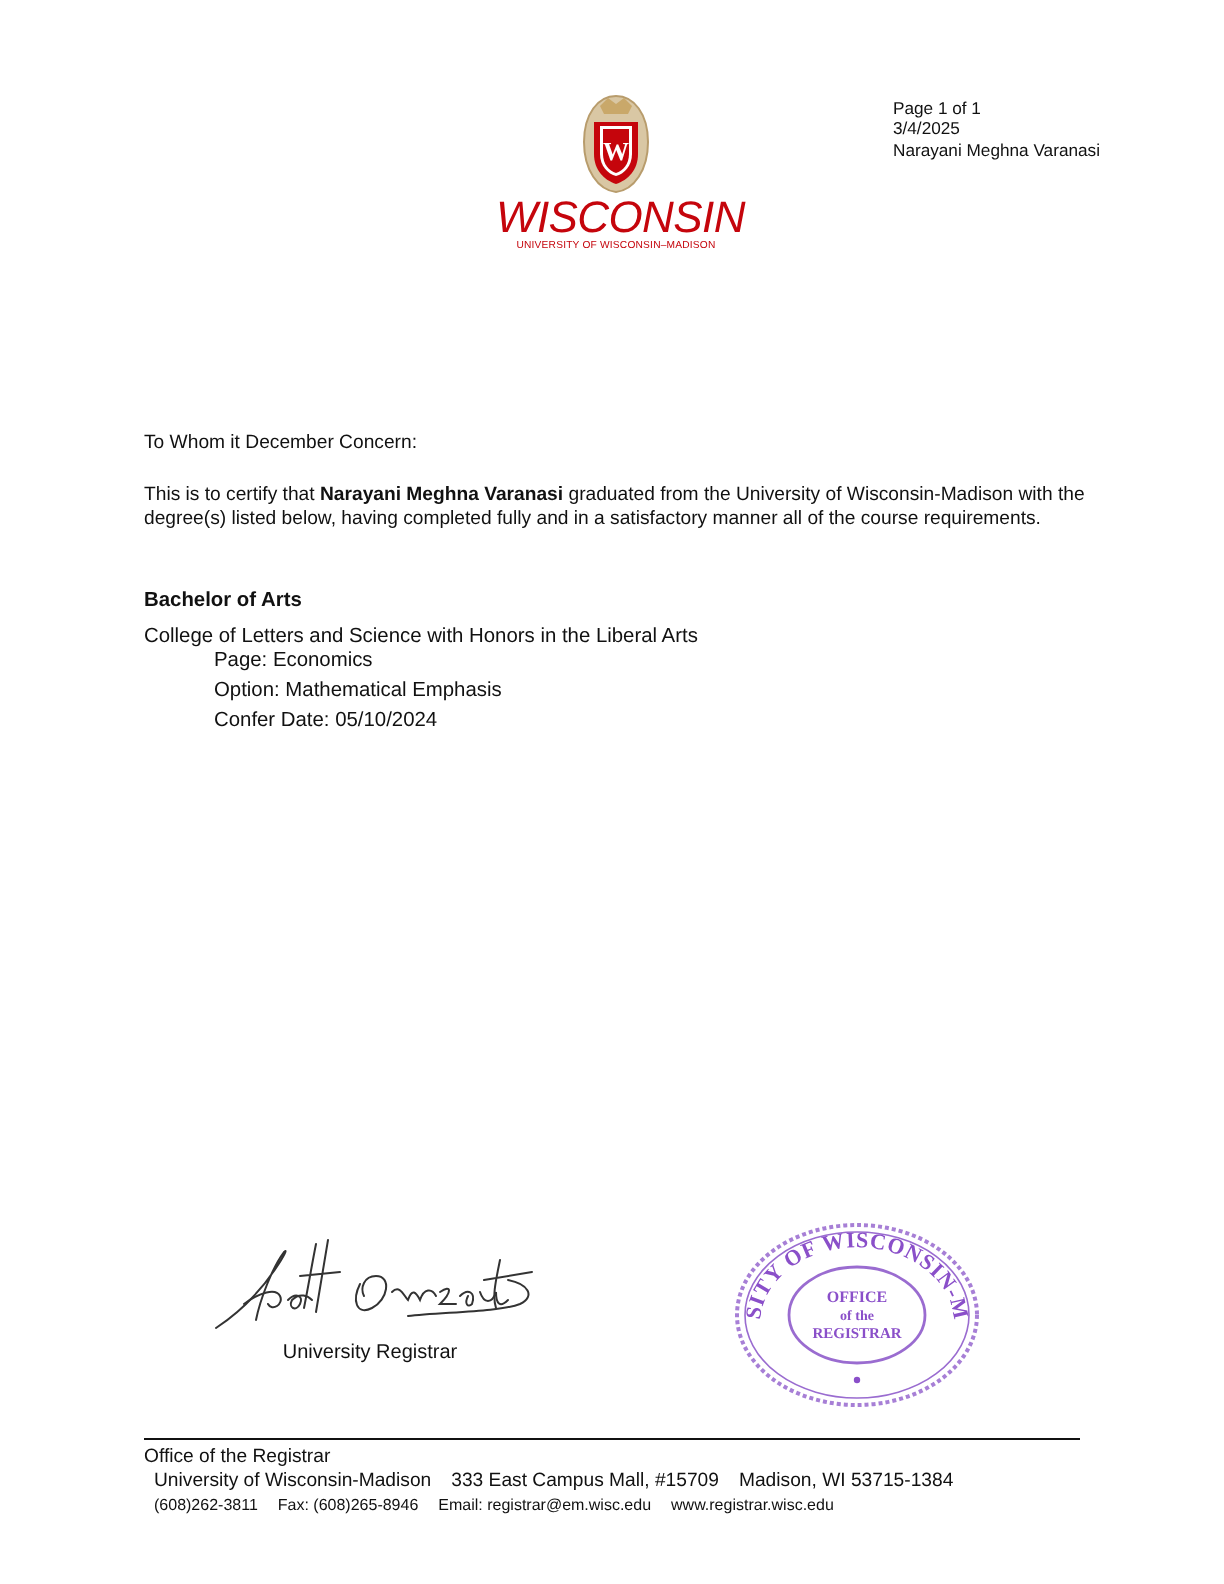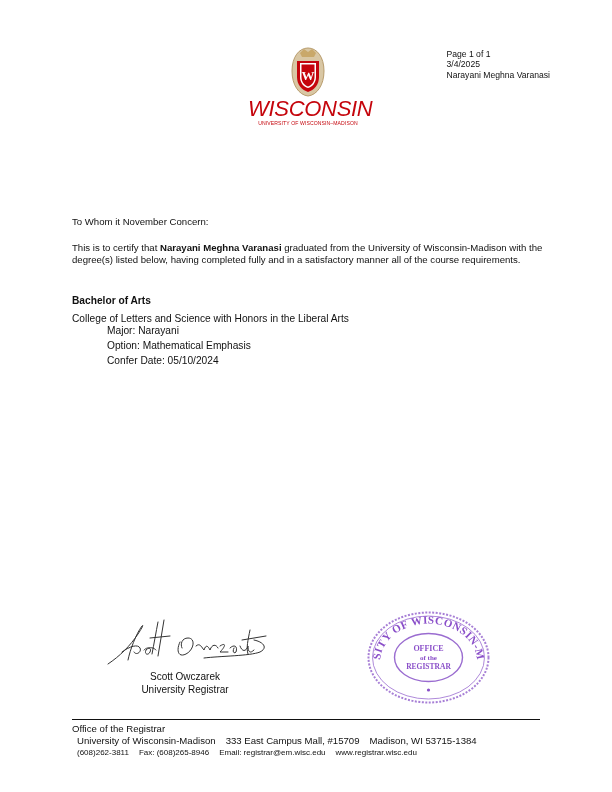--- a/index.html
+++ b/index.html
@@ -41,50 +41,49 @@
     <path d="M10 6 L14 2 L18 5 L22 2 L26 6 L24 10 L12 10 Z" fill="#c9a86a"></path>
     <path d="M7 14 L29 14 L29 30 C29 38 24 43 18 45 C12 43 7 38 7 30 Z" fill="#c5050c"></path>
     <path d="M10 16 L26 16 L26 30 C26 36 22 40 18 41 C14 40 10 36 10 30 Z" fill="#fff"></path>
     <path d="M11.5 17.5 L24.5 17.5 L24.5 30 C24.5 35 21.5 38.5 18 39.5 C14.5 38.5 11.5 35 11.5 30 Z" fill="#c5050c"></path>
     <text x="18" y="33" text-anchor="middle" font-family="Liberation Serif, serif" font-size="13" font-weight="bold" fill="#fff">W</text>
   </svg>
   <div class="wordmark">WISCONSIN</div>
   <div class="sub">UNIVERSITY OF WISCONSIN–MADISON</div>
 </div>
 
-<div class="abs body-text greet">To Whom it November Concern:</div>
+<div class="abs body-text greet">To Whom it December Concern:</div>
 
 <div class="abs body-text para">
   <span>This is to certify that </span><b>Narayani Meghna Varanasi</b><span> graduated from the University of Wisconsin-Madison with the degree(s) listed below, having completed fully and in a satisfactory manner all of the course requirements.</span>
 </div>
 
 <div class="abs deg">Bachelor of Arts</div>
 <div class="abs college">College of Letters and Science with Honors in the Liberal Arts</div>
-<div class="abs indent" style="top:325px;">Major: Narayani</div>
+<div class="abs indent" style="top:325px;">Page: Economics</div>
 <div class="abs indent" style="top:340px;">Option: Mathematical Emphasis</div>
 <div class="abs indent" style="top:355px;">Confer Date: 05/10/2024</div>
 
 <svg class="abs sig" width="170" height="58" viewBox="0 0 170 58">
   <g fill="none" stroke="#333" stroke-width="1" stroke-linecap="round">
     <path d="M8 52 C20 44 30 34 38 22 C42 16 44 12 42 14 C36 22 30 38 28 48"></path>
     <path d="M22 40 C30 34 38 32 40 36 C42 40 36 44 34 40"></path>
     <path d="M44 38 C48 34 52 36 50 40 C48 44 44 42 46 38 C50 34 54 36 56 38"></path>
     <path d="M58 10 C56 20 54 32 52 42 M64 8 C62 20 60 32 58 44 M50 26 L70 24"></path>
     <path d="M80 30 C76 38 78 46 86 42 C94 38 96 26 88 26 C82 26 80 32 82 36"></path>
     <path d="M96 34 C100 30 102 36 104 38 C106 32 108 34 110 38 C112 32 116 32 118 36"></path>
     <path d="M120 34 C126 30 126 34 120 40 L128 40"></path>
     <path d="M130 36 C134 32 138 34 136 40 C134 42 132 40 134 36"></path>
     <path d="M140 34 C142 40 146 40 148 34 C148 40 150 42 154 38"></path>
     <path d="M150 18 C148 28 146 36 148 42 M142 28 L166 24"></path>
     <path d="M154 28 C164 30 168 36 160 40 C150 44 120 44 104 46"></path>
   </g>
 </svg>
 
 <div class="abs signame">
-  <div>Scott Owczarek</div>
   <div>University Registrar</div>
 </div>
 
 <svg class="abs seal" width="125" height="95" viewBox="0 0 125 95">
   <defs>
     <path id="ring" d="M14 52 A48 38 0 0 1 111 52"></path>
   </defs>
   <ellipse cx="62.5" cy="47.5" rx="60" ry="45" fill="none" stroke="#a77fd6" stroke-width="2" stroke-dasharray="2 1.5"></ellipse>
   <ellipse cx="62.5" cy="47.5" rx="56" ry="41.5" fill="none" stroke="#9a6cd0" stroke-width="0.8"></ellipse>
   <ellipse cx="62.5" cy="47.5" rx="34" ry="24" fill="none" stroke="#9a6cd0" stroke-width="1.4"></ellipse>

